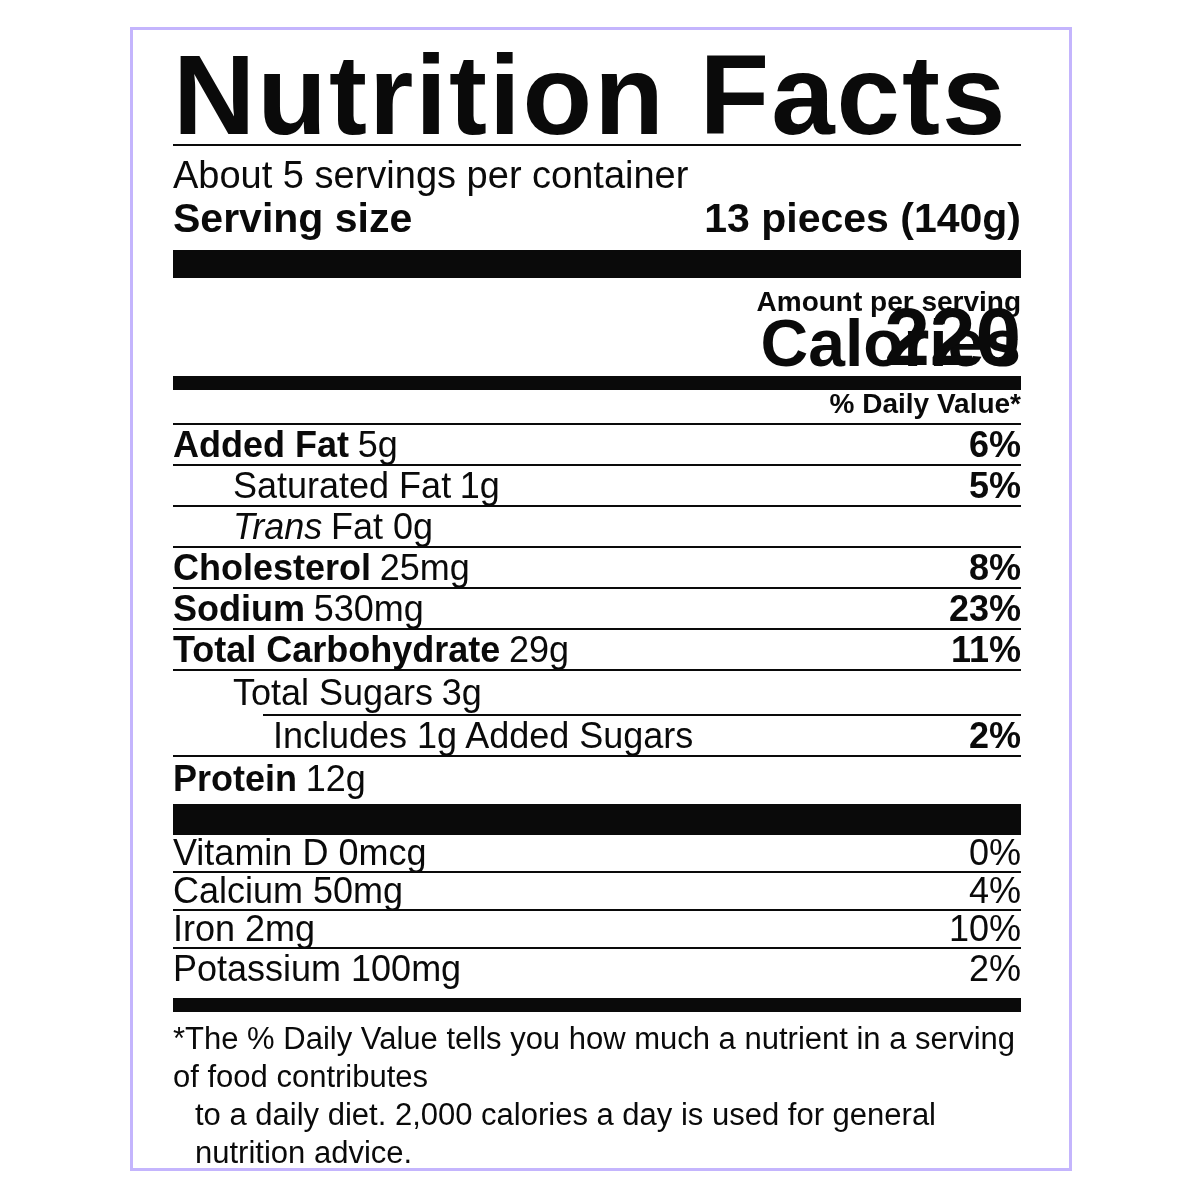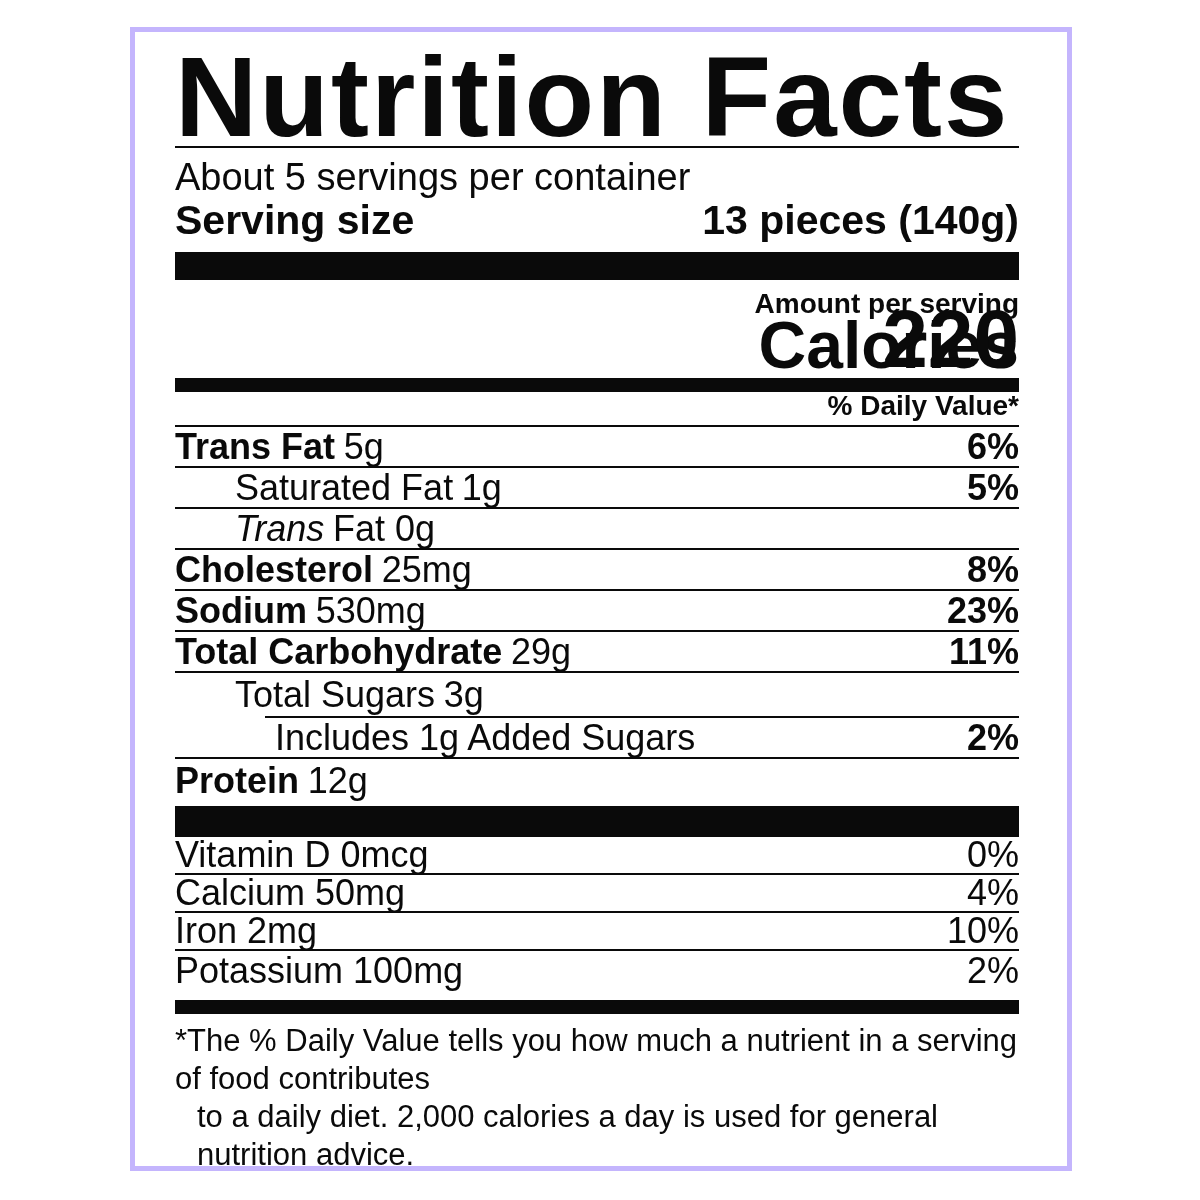--- a/index.html
+++ b/index.html
@@ -3,21 +3,21 @@
 <meta charset="utf-8">
 <style>
   * { margin:0; padding:0; box-sizing:border-box; }
   html,body { background:#ffffff; }
   .page {
     position:relative; width:1200px; height:1200px; background:#ffffff;
     font-family:"Liberation Sans", sans-serif; color:#0a0a0a;
   }
   .label-box {
     position:absolute; left:130px; top:27px; width:942px; height:1144px;
-    border:5px solid #c4b5fd; background:#ffffff;
+    border:3px solid #c4b5fd; background:#ffffff;
     padding:0 48px 0 40px; overflow:hidden;
   }
   .nf-title {
     margin-top:8px; font-size:114px; line-height:1; font-weight:bold;
     letter-spacing:2px; white-space:nowrap;
   }
   .rule { height:2px; background:#0a0a0a; }
   .rule-title { margin-top:-8px; }
   .servings-line { margin-top:7px; font-size:38px; line-height:1.2; }
   .serving-row {
@@ -84,21 +84,21 @@
       <div class="calories-label">Calories</div>
       <div class="calories-value">220</div>
     </div>
 
     <div class="bar bar-med"></div>
 
     <div class="dv-header">% Daily Value*</div>
     <div class="rule rule-dv"></div>
 
     <div class="row">
-      <span class="nm"><b>Trans Fat</b><span class="amt">5g</span></span>
+      <span class="nm"><b>Added Fat</b><span class="amt">5g</span></span>
       <span class="pct">6%</span>
     </div>
 
     <div class="row">
       <span class="nm indent1"><span>Saturated Fat</span><span class="amt">1g</span></span>
       <span class="pct">5%</span>
     </div>
 
     <div class="row">
       <span class="nm indent1"><i>Trans</i><span class="amt">Fat 0g</span></span>

